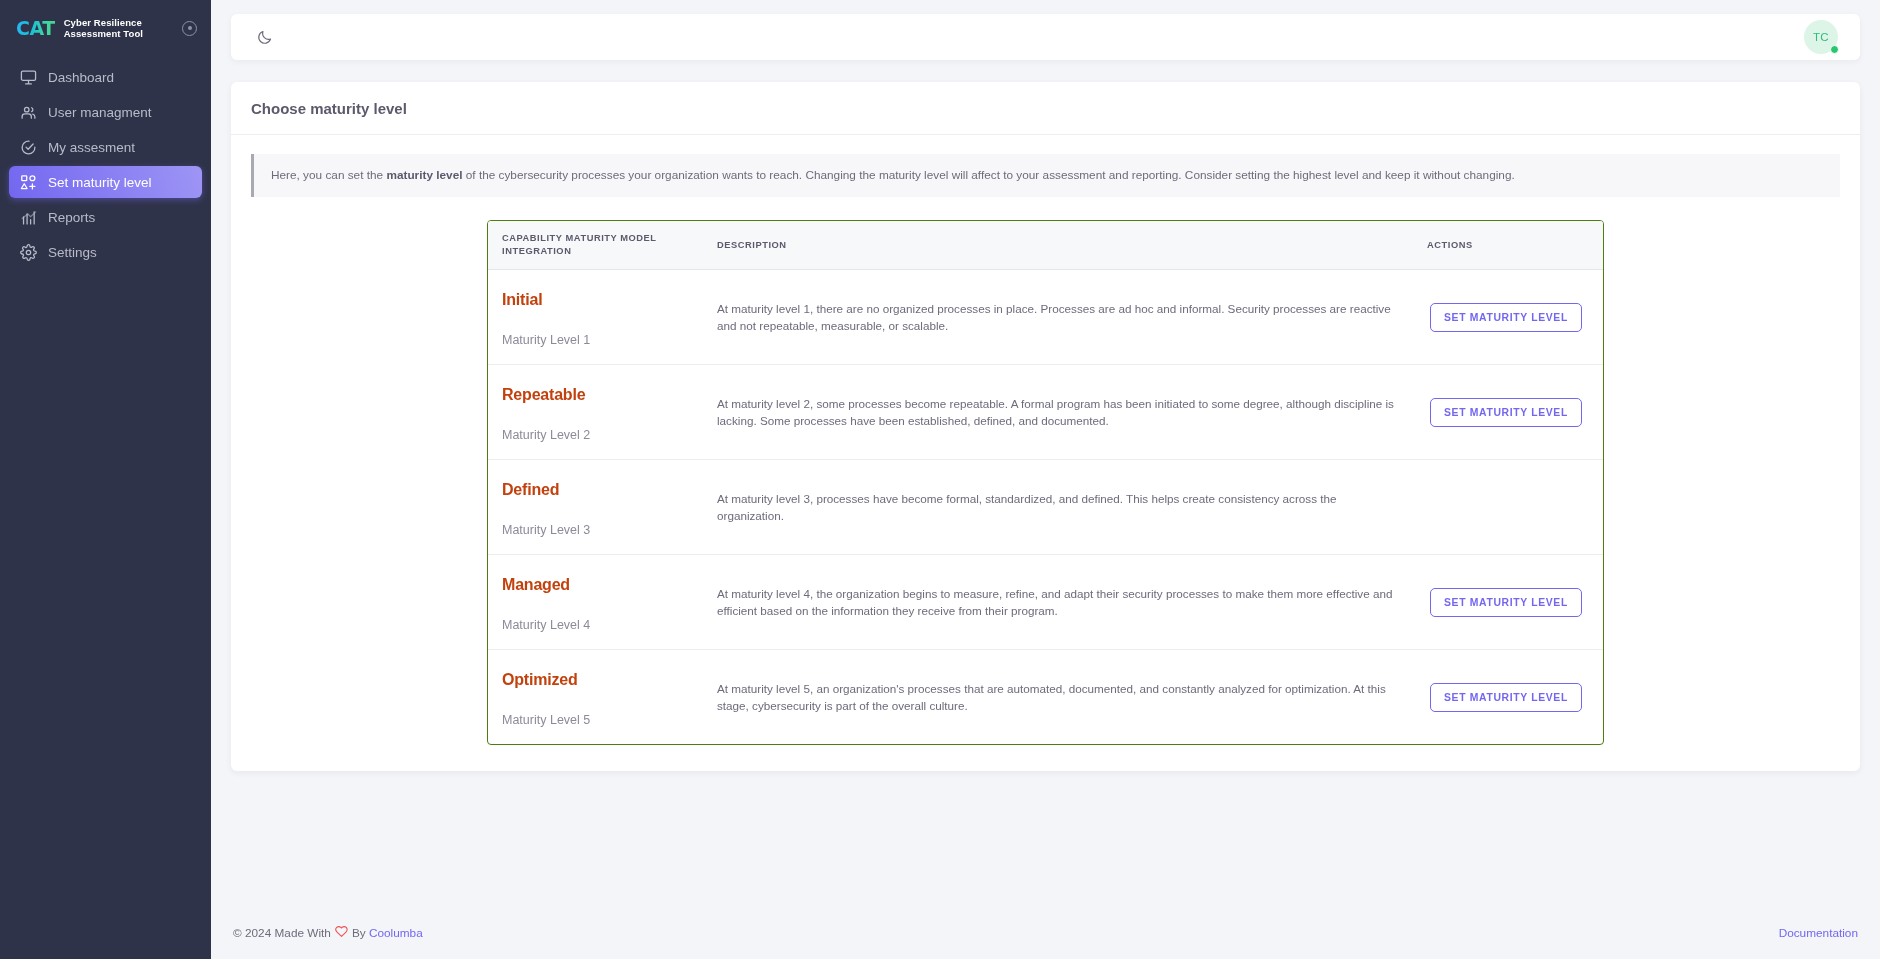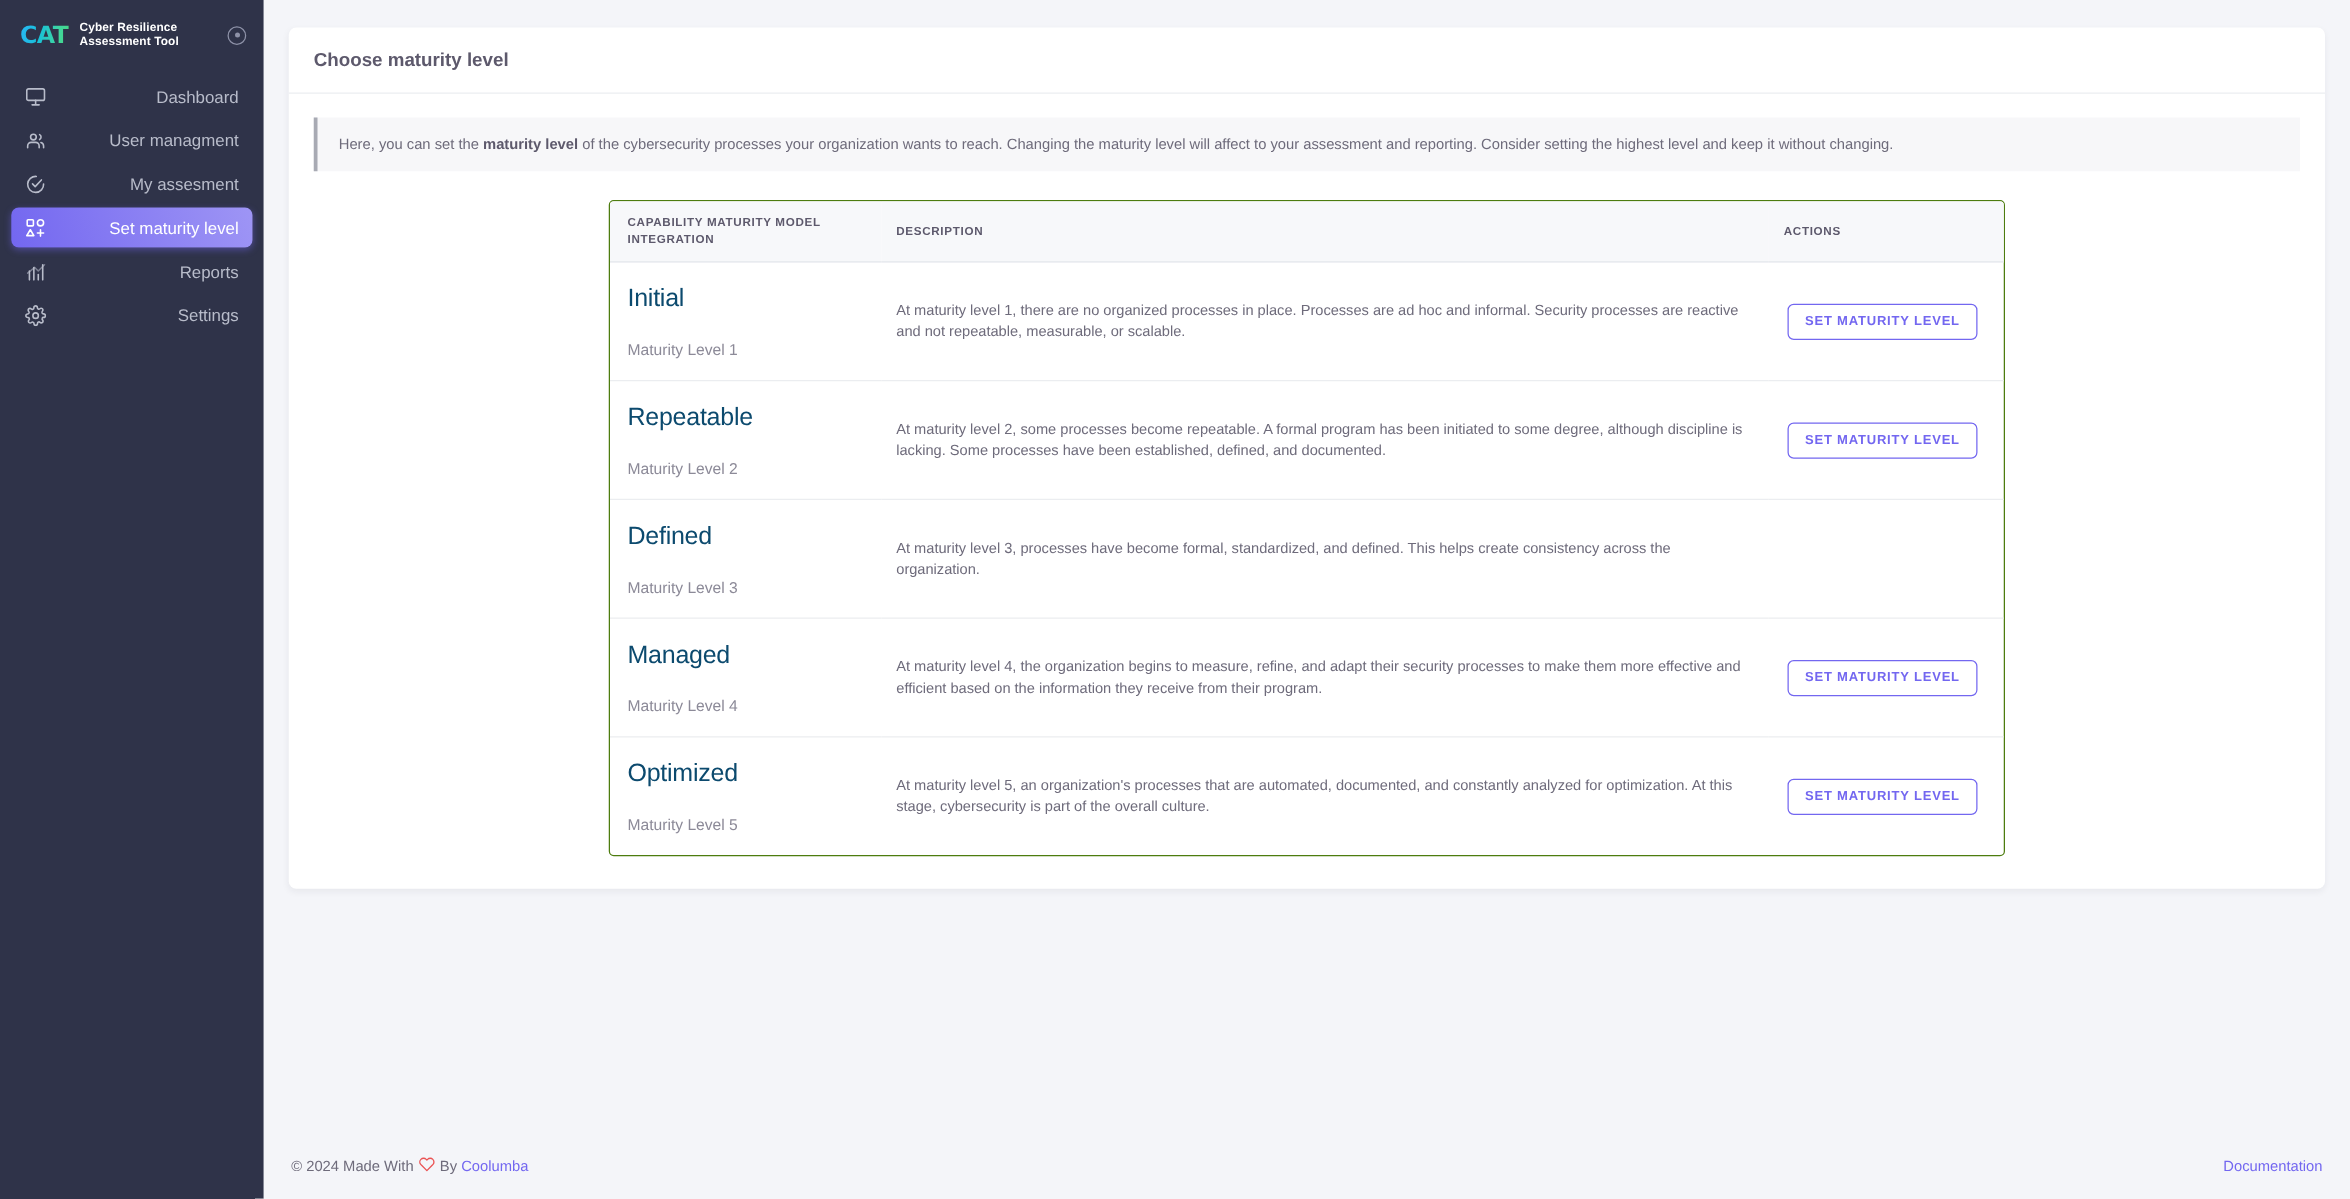--- a/index.html
+++ b/index.html
@@ -44,21 +44,20 @@
   }
   .collapse-dot i { width: 4px; height: 4px; border-radius: 50%; background: #8e92a8; display:block; }
 
   .nav { margin-top: 5px; display: flex; flex-direction: column; gap: 3px; padding: 0 9px; }
   .nav-item {
     display: flex; align-items: center; gap: 11px;
     height: 32px; padding: 0 11px;
     border-radius: 6px; cursor: pointer;
     color: #b8bcca; font-size: 13.5px;
     white-space: nowrap;
-    justify-content: space-between;
   }
   .nav-item.active {
     background: linear-gradient(72deg, #7367f0 0%, #9e95f5 100%);
     color: #fff; font-weight: 500;
     box-shadow: 0 2px 6px 0 rgba(115,103,240,.45);
   }
   .nav-ico { width: 17px; height: 17px; display: flex; align-items: center; justify-content: center; flex: 0 0 17px; }
   .nav-ico svg { width: 17px; height: 17px; display: block; }
 
   
@@ -139,21 +138,21 @@
   .col-name { width: 217px; padding-left: 14px !important; }
   .col-desc { width: 710px; }
   .col-act  { width: 190px; }
 
   tbody td {
     border-bottom: 1px solid #ebedf0;
     padding: 17px 12px;
     vertical-align: middle;
   }
   tbody tr:last-child td { border-bottom: none; }
-  .lvl-name { font-size: 20px; font-weight: normal; color: #0c4a6e; letter-spacing: -.2px; line-height: 25px;}
+  .lvl-name { font-size: 16px; font-weight: bold; color: #c2410c; letter-spacing: -.2px; line-height: 25px;}
   .lvl-sub  { font-size: 12.5px; color: #8c8a98; margin-top: 21px; }
   .desc { font-size: 11.7px; line-height: 17.5px; color: #6e6b7b; }
   .td-name { padding-left: 14px !important; }
   .td-act { text-align: left; padding-left: 15px !important; }
 
   .btn-outline {
     display: inline-block;
     border: 1px solid #7367f0;
     color: #7367f0;
     background: transparent;
@@ -269,20 +268,31 @@
           </svg>
         </span>
         <span>Settings</span>
       </div>
 
     </nav>
   </aside>
 
   <section class="main">
 
+    <header class="topbar">
+      <span class="moon-btn">
+        <svg viewBox="0 0 24 24" fill="none" stroke="#6e6b7b" stroke-width="1.7" stroke-linecap="round" stroke-linejoin="round">
+          <path d="M20.5 14.2A8.5 8.5 0 0 1 9.8 3.5a8.5 8.5 0 1 0 10.7 10.7z"></path>
+        </svg>
+      </span>
+      <span class="avatar-wrap">
+        <span class="avatar">TC</span>
+        <span class="avatar-status"></span>
+      </span>
+    </header>
 
     <div class="content-card">
       <div class="card-title">Choose maturity level</div>
 
       <div class="alert">
         <span>Here, you can set the </span><b>maturity level</b><span> of the cybersecurity processes your organization wants to reach. Changing the maturity level will affect to your assessment and reporting. Consider setting the highest level and keep it without changing.</span>
       </div>
 
       <div class="table-wrap">
         <table>

